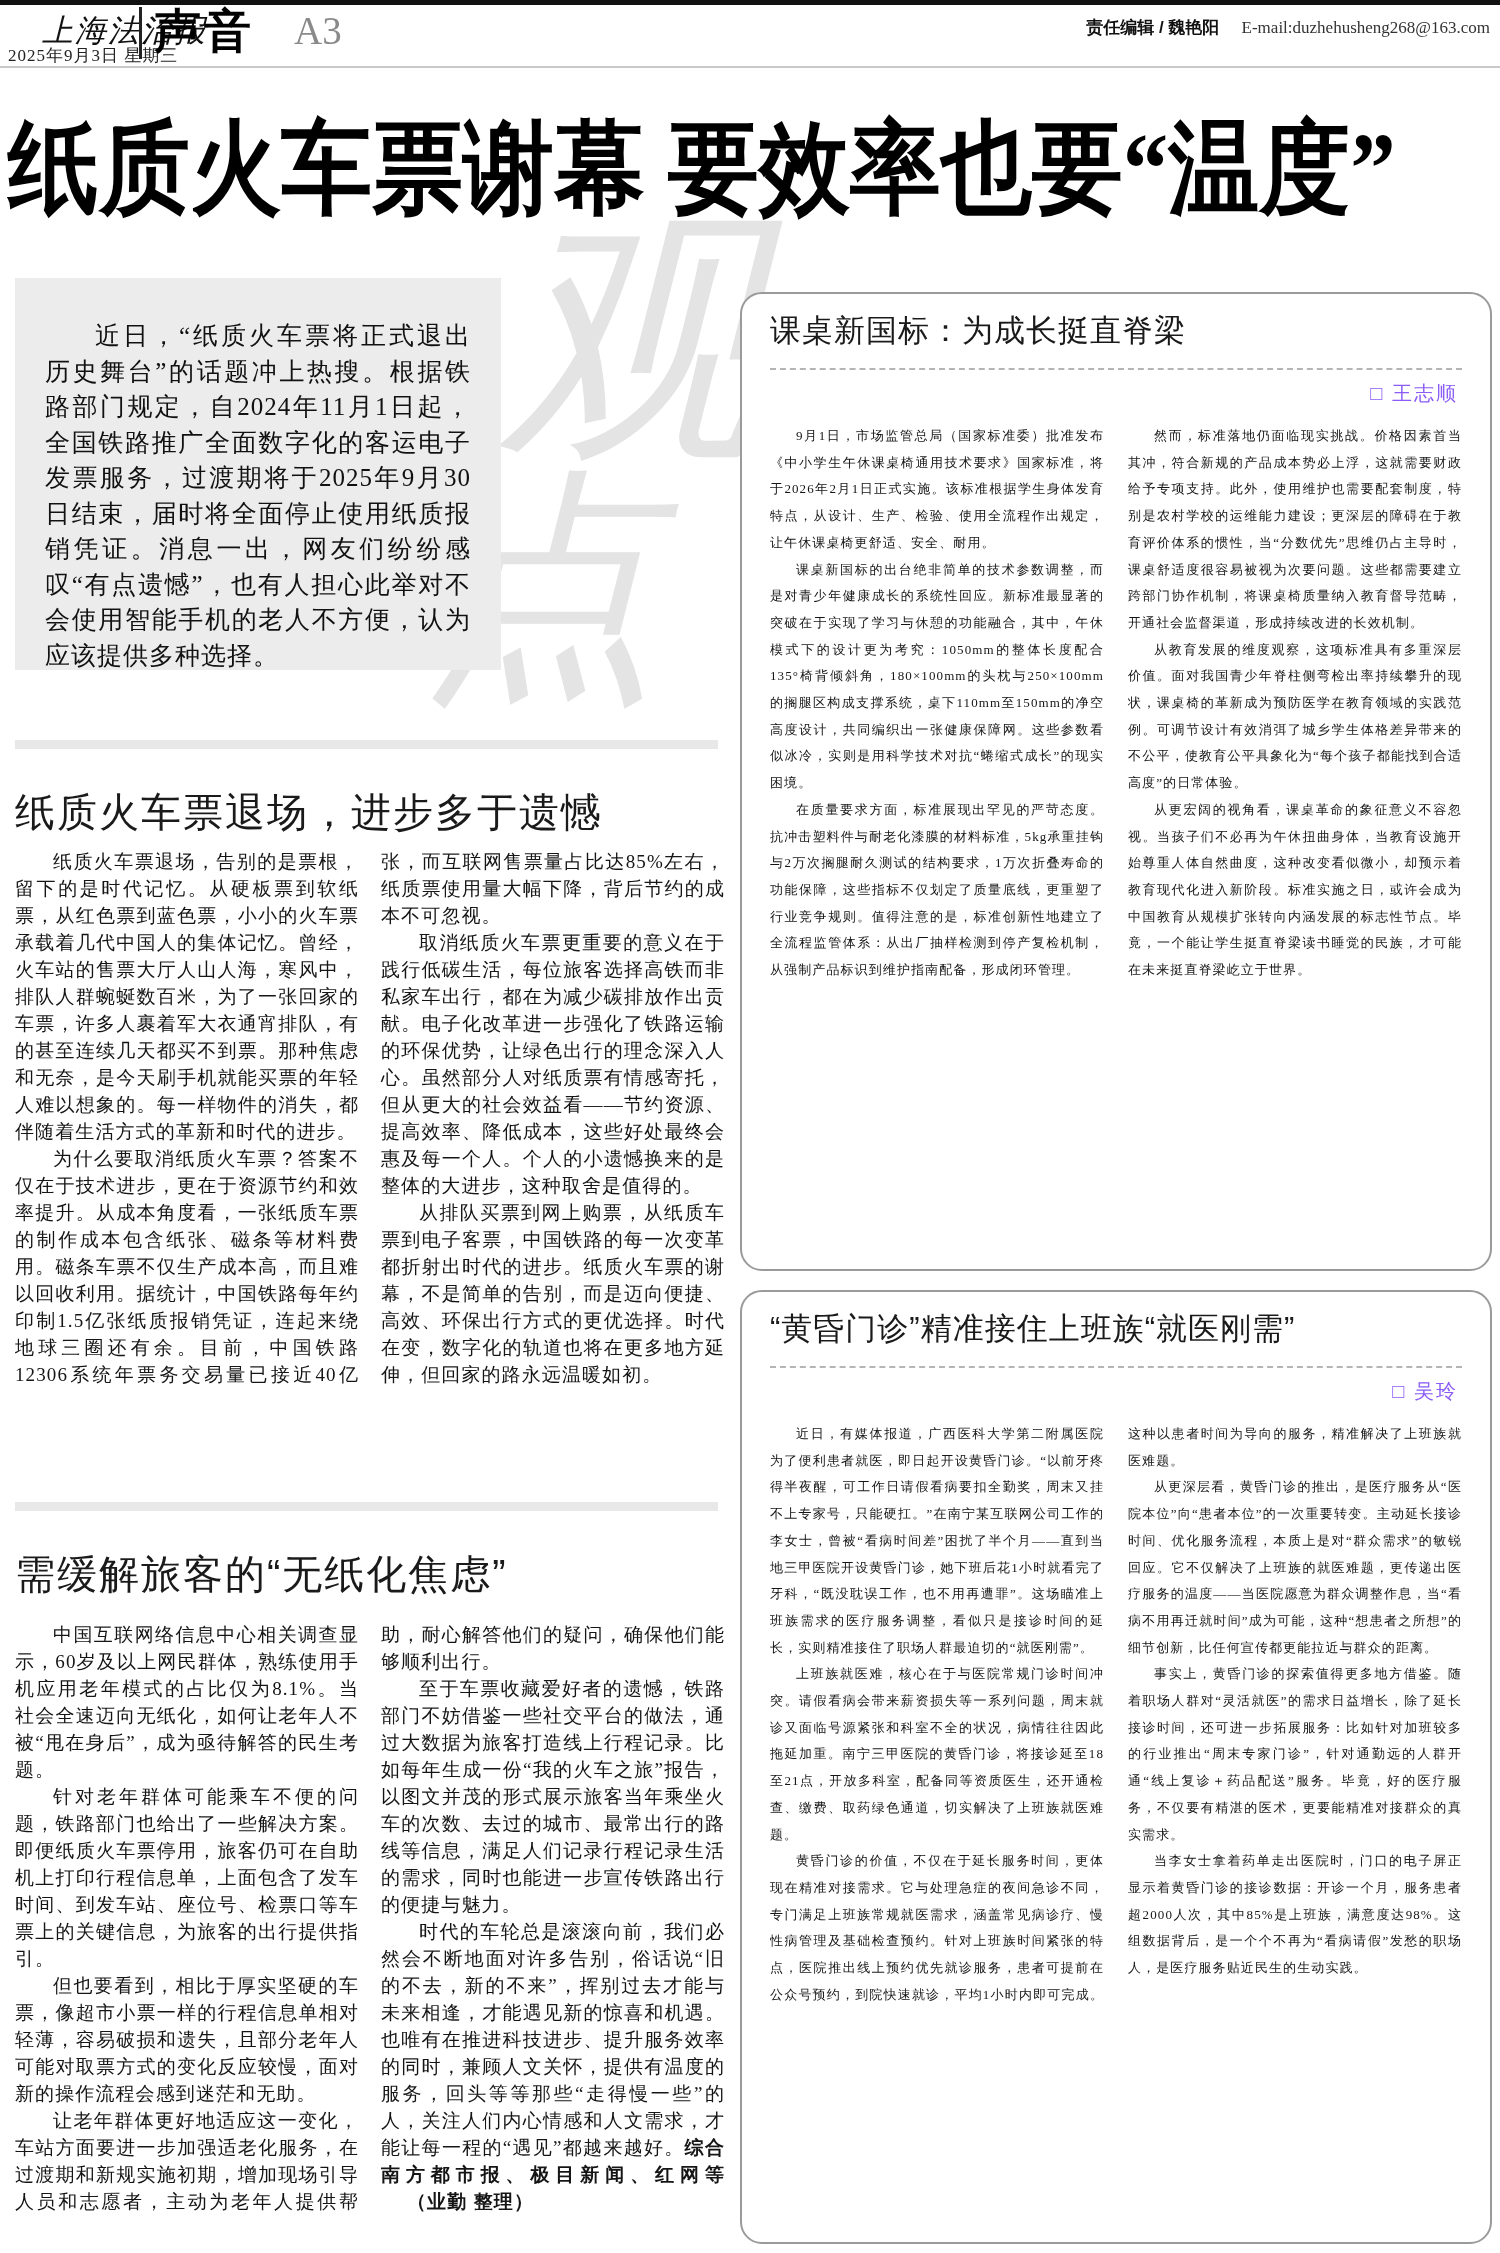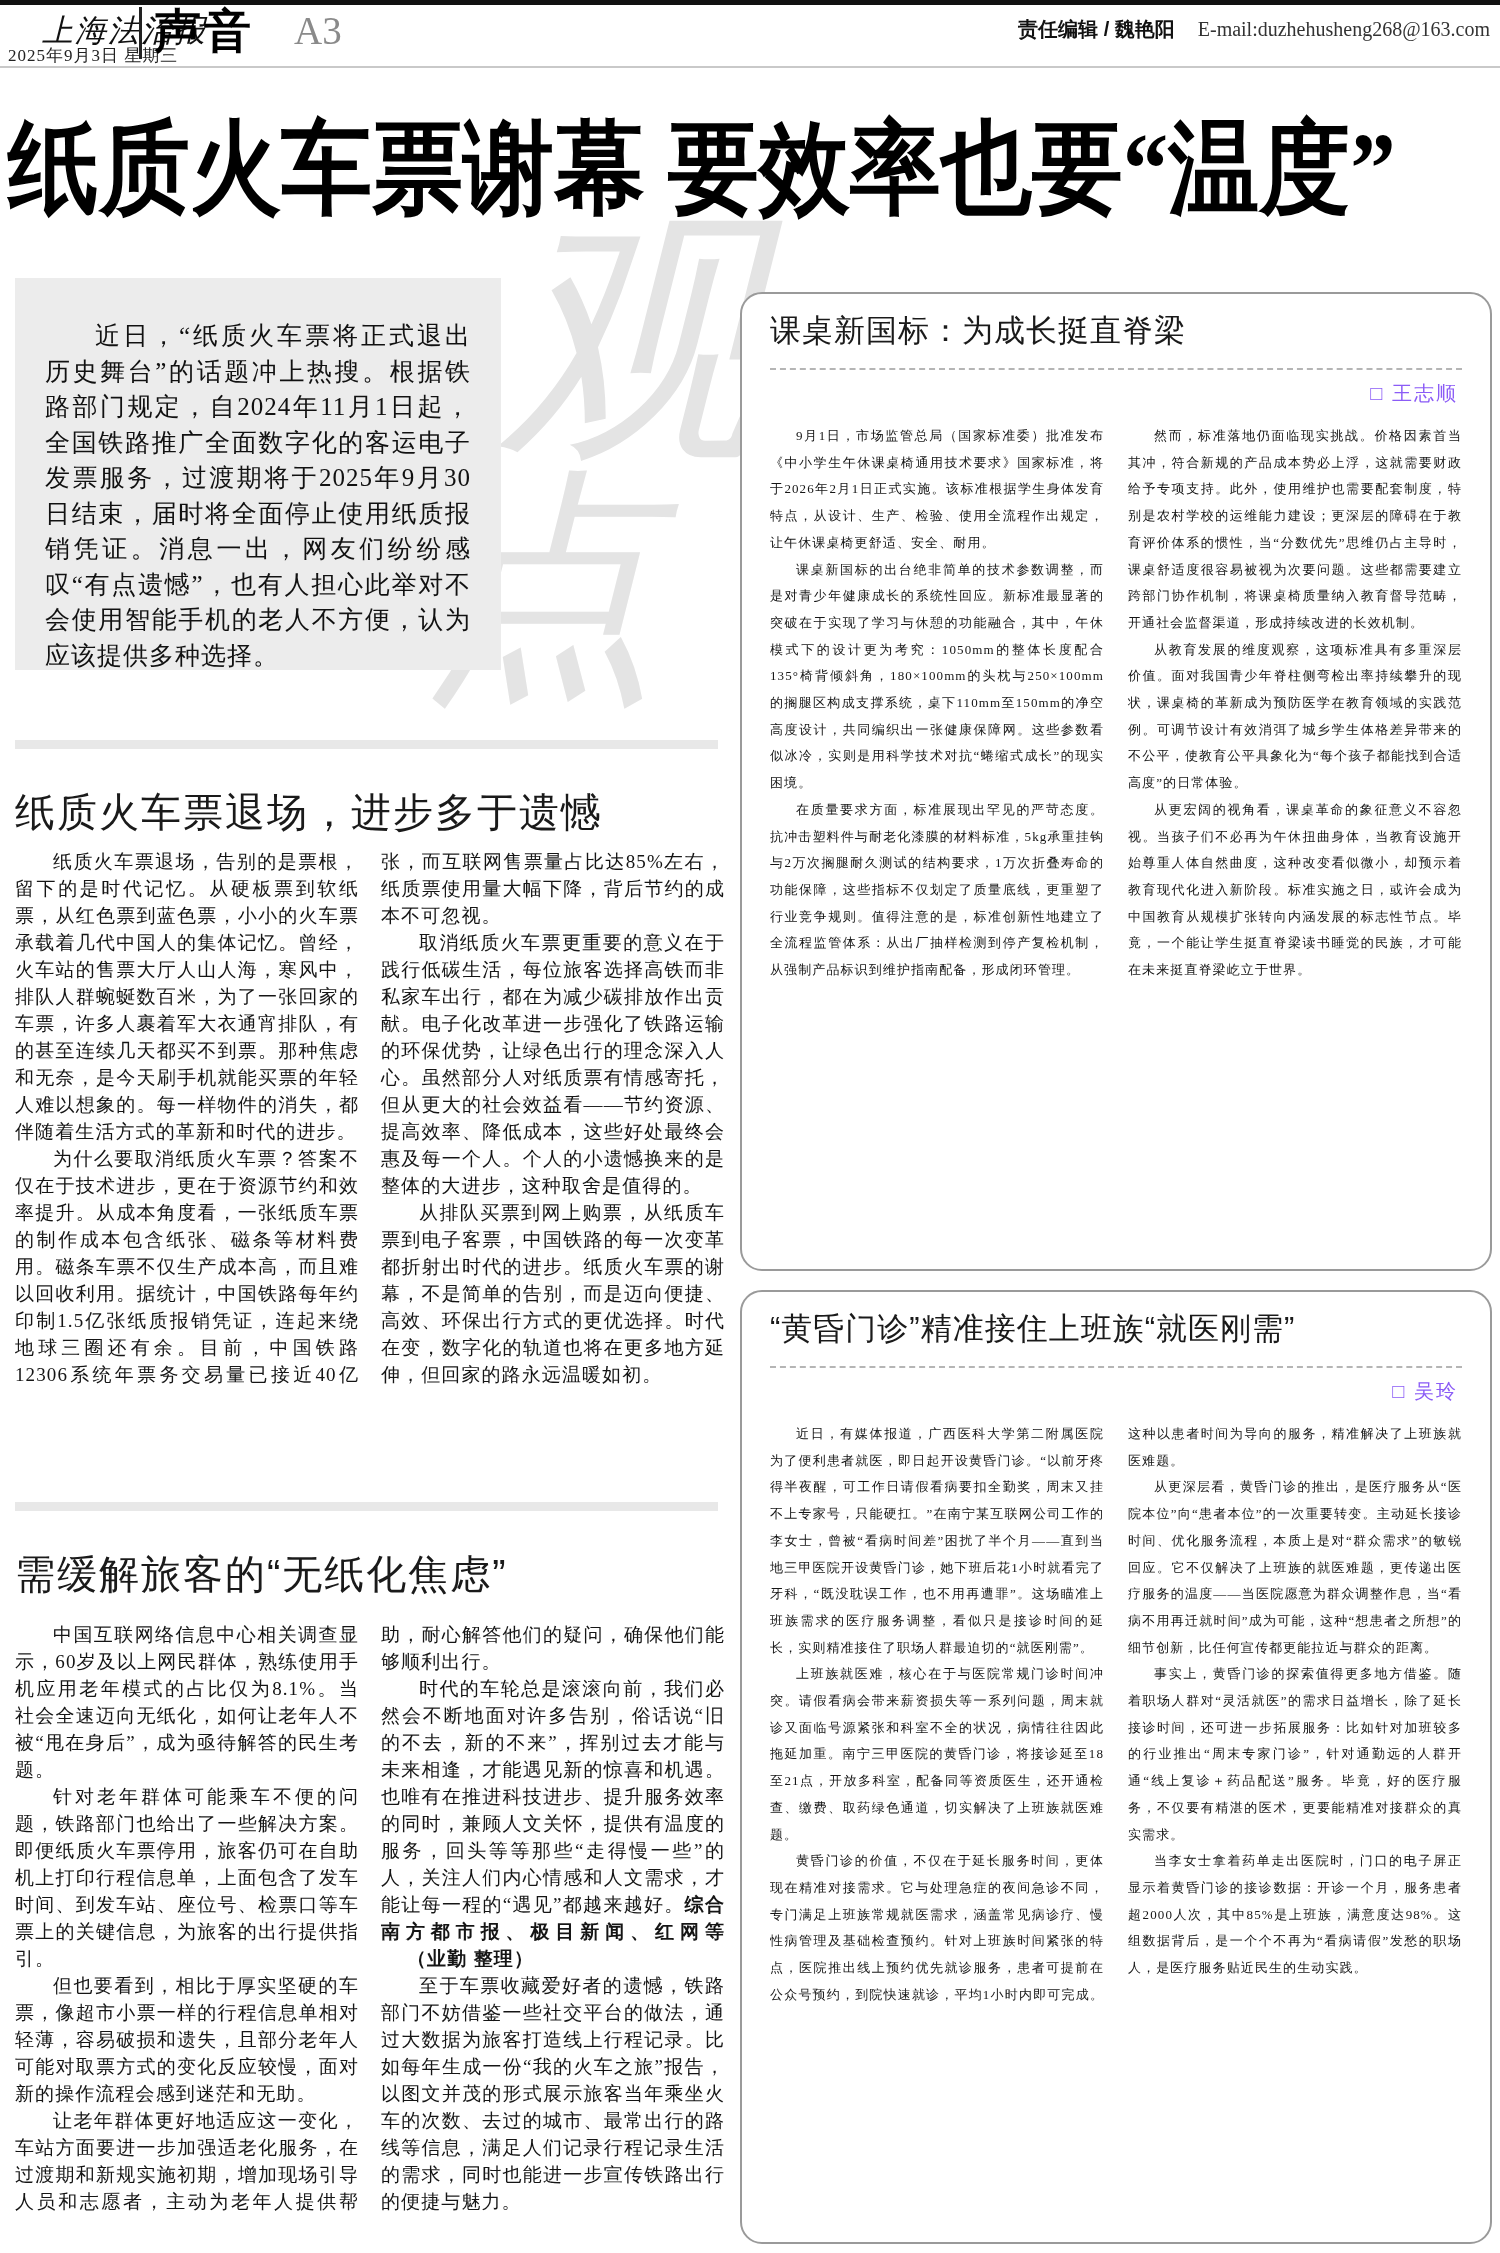--- a/index.html
+++ b/index.html
@@ -7,21 +7,21 @@
         font-family:"Liberation Serif","DejaVu Serif",serif;color:#1a1a1a;}
   
   .topbar{position:absolute;top:0;left:0;width:1500px;height:5px;background:#111;}
   .masthead-name{position:absolute;left:42px;top:10px;font-size:31px;font-weight:normal;
         font-style:italic;letter-spacing:2px;color:#111;}
   .masthead-date{position:absolute;left:8px;top:44px;font-size:17px;color:#222;letter-spacing:1px;}
   .header-divider{position:absolute;left:139px;top:7px;width:3px;height:52px;background:#222;}
   .section-name{position:absolute;left:154px;top:0px;font-size:47px;font-weight:900;
         font-family:"Liberation Sans","DejaVu Sans",sans-serif;color:#000;letter-spacing:3px;}
   .page-no{position:absolute;left:262px;top:8px;font-size:39px;color:#8a8a8a;margin-left:32px;}
-  .editor-line{position:absolute;right:10px;top:16px;font-size:20px;color:#333;}
+  .editor-line{position:absolute;right:10px;top:16px;font-size:17px;color:#333;}
   .editor-line .ed{font-weight:bold;color:#111;font-family:"Liberation Sans","DejaVu Sans",sans-serif;}
   .editor-line .em{margin-left:18px;color:#333;}
   .header-rule{position:absolute;top:66px;left:0;width:1500px;height:2px;background:#c9c9c9;}
   
   .headline{position:absolute;left:8px;top:100px;width:1484px;font-size:91px;font-weight:900;
         color:#000;white-space:nowrap;letter-spacing:0px;font-family:"Liberation Serif","DejaVu Serif",serif;
         transform:scaleY(1.12);transform-origin:top left;}
   
   .wm{position:absolute;color:#e4e4e4;font-style:italic;z-index:0;line-height:1;
         font-family:"Liberation Serif","DejaVu Serif",serif;}
@@ -96,22 +96,22 @@
       <p class="para">从排队买票到网上购票，从纸质车票到电子客票，中国铁路的每一次变革都折射出时代的进步。纸质火车票的谢幕，不是简单的告别，而是迈向便捷、高效、环保出行方式的更优选择。时代在变，数字化的轨道也将在更多地方延伸，但回家的路永远温暖如初。</p>
     </div>
 
   <div class="section-rule rule-2"></div>
   <h2 class="lt-title lt-title-2">需缓解旅客的“无纸化焦虑”</h2>
   <div class="col-body body-2">
     <p class="para">中国互联网络信息中心相关调查显示，60岁及以上网民群体，熟练使用手机应用老年模式的占比仅为8.1%。当社会全速迈向无纸化，如何让老年人不被“甩在身后”，成为亟待解答的民生考题。</p>
       <p class="para">针对老年群体可能乘车不便的问题，铁路部门也给出了一些解决方案。即便纸质火车票停用，旅客仍可在自助机上打印行程信息单，上面包含了发车时间、到发车站、座位号、检票口等车票上的关键信息，为旅客的出行提供指引。</p>
       <p class="para">但也要看到，相比于厚实坚硬的车票，像超市小票一样的行程信息单相对轻薄，容易破损和遗失，且部分老年人可能对取票方式的变化反应较慢，面对新的操作流程会感到迷茫和无助。</p>
       <p class="para">让老年群体更好地适应这一变化，车站方面要进一步加强适老化服务，在过渡期和新规实施初期，增加现场引导人员和志愿者，主动为老年人提供帮助，耐心解答他们的疑问，确保他们能够顺利出行。</p>
+      <p class="para">至于车票收藏爱好者的遗憾，铁路部门不妨借鉴一些社交平台的做法，通过大数据为旅客打造线上行程记录。比如每年生成一份“我的火车之旅”报告，以图文并茂的形式展示旅客当年乘坐火车的次数、去过的城市、最常出行的路线等信息，满足人们记录行程记录生活的需求，同时也能进一步宣传铁路出行的便捷与魅力。</p>
       <p class="para"><span>时代的车轮总是滚滚向前，我们必然会不断地面对许多告别，俗话说“旧的不去，新的不来”，挥别过去才能与未来相逢，才能遇见新的惊喜和机遇。也唯有在推进科技进步、提升服务效率的同时，兼顾人文关怀，提供有温度的服务，回头等等那些“走得慢一些”的人，关注人们内心情感和人文需求，才能让每一程的“遇见”都越来越好。</span><b class="credit">综合南方都市报、极目新闻、红网等</b><b class="credit-note">（业勤 整理）</b></p>
-      <p class="para">至于车票收藏爱好者的遗憾，铁路部门不妨借鉴一些社交平台的做法，通过大数据为旅客打造线上行程记录。比如每年生成一份“我的火车之旅”报告，以图文并茂的形式展示旅客当年乘坐火车的次数、去过的城市、最常出行的路线等信息，满足人们记录行程记录生活的需求，同时也能进一步宣传铁路出行的便捷与魅力。</p>
   </div>
 
   <div class="rbox rbox-1">
     <h2 class="rbox-title">课桌新国标：为成长挺直脊梁</h2>
     <hr class="rbox-dash">
     <div class="rbox-byline">□ 王志顺</div>
     <div class="rbox-body rbody-1">
         <p class="para">9月1日，市场监管总局（国家标准委）批准发布《中小学生午休课桌椅通用技术要求》国家标准，将于2026年2月1日正式实施。该标准根据学生身体发育特点，从设计、生产、检验、使用全流程作出规定，让午休课桌椅更舒适、安全、耐用。</p>
         <p class="para">课桌新国标的出台绝非简单的技术参数调整，而是对青少年健康成长的系统性回应。新标准最显著的突破在于实现了学习与休憩的功能融合，其中，午休模式下的设计更为考究：1050mm的整体长度配合135°椅背倾斜角，180×100mm的头枕与250×100mm的搁腿区构成支撑系统，桌下110mm至150mm的净空高度设计，共同编织出一张健康保障网。这些参数看似冰冷，实则是用科学技术对抗“蜷缩式成长”的现实困境。</p>
         <p class="para">在质量要求方面，标准展现出罕见的严苛态度。抗冲击塑料件与耐老化漆膜的材料标准，5kg承重挂钩与2万次搁腿耐久测试的结构要求，1万次折叠寿命的功能保障，这些指标不仅划定了质量底线，更重塑了行业竞争规则。值得注意的是，标准创新性地建立了全流程监管体系：从出厂抽样检测到停产复检机制，从强制产品标识到维护指南配备，形成闭环管理。</p>

